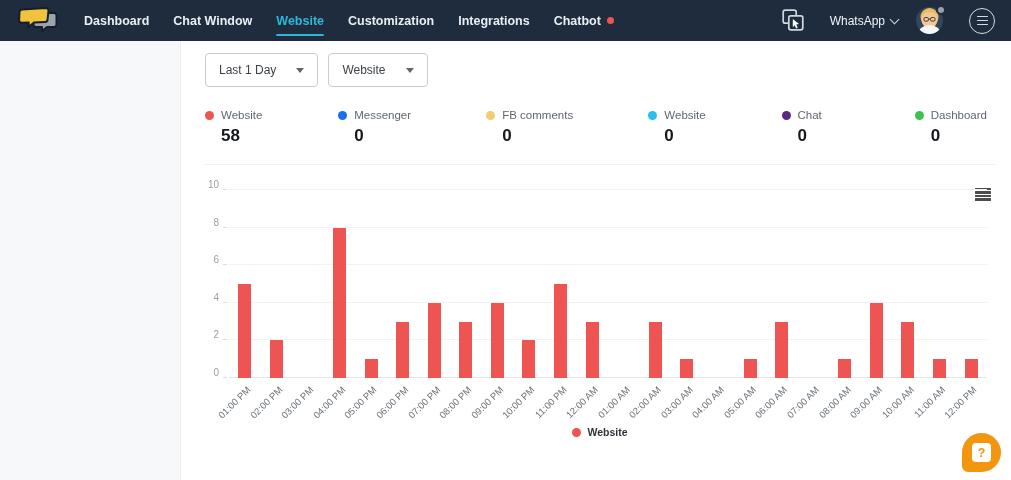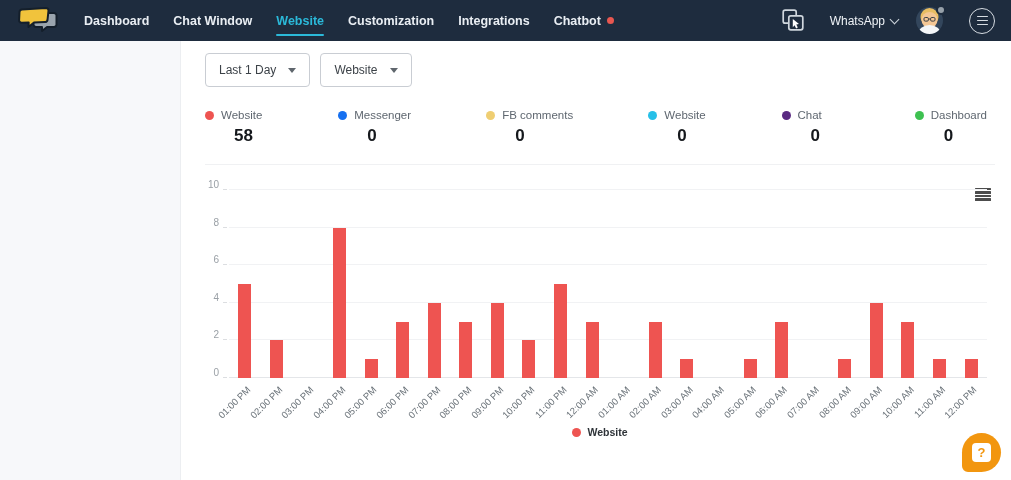--- a/index.html
+++ b/index.html
@@ -47,36 +47,36 @@
   .menu-circle span { width:11px; height:1.6px; background:#d6dce2; border-radius:1px; }
 
   
   .layout { display:flex; height:439px; }
   .sidebar { width:181px; background:#f7f8fa; border-right:1px solid #eceef1; }
   .content { flex:1; padding:12px 16px 0 24px; position:relative; }
 
   
   .filters { display:flex; gap:10px; }
   .filter-btn {
-    display:inline-flex; align-items:center; gap:12px; height:28px; padding:16px 13px;
+    display:inline-flex; align-items:center; gap:20px; height:28px; padding:16px 13px;
     background:#fff; border:1px solid #c9cdd3; border-radius:4px;
     font-size:12px; color:#3c4248; cursor:pointer; font-family:inherit;
   }
   .caret-down {
     width:0; height:0; border-left:4px solid transparent; border-right:4px solid transparent;
     border-top:5px solid #5f666d;
   }
 
   
   .stats { display:flex; justify-content:space-between; margin-top:22px; padding-right:8px; }
   .stat { min-width:58px; }
   .stat-top { display:flex; align-items:center; gap:7px; }
   .stat-dot { width:9px; height:9px; border-radius:50%; flex:0 0 auto; }
   .stat-label { font-size:11.5px; color:#5f6770; }
-  .stat-value { font-size:17px; font-weight:700; color:#15181c; margin-top:5px; margin-left:29px; }
+  .stat-value { font-size:17px; font-weight:700; color:#15181c; margin-top:5px; margin-left:16px; }
 
   
   .chart-card { margin-top:18px; border-top:1px solid #f0f1f3; padding-top:25px; position:relative; }
   .chart-menu-icon {
     position:absolute; top:23px; right:4px; width:16px; cursor:pointer;
     display:flex; flex-direction:column; gap:1.4px;
   }
   .chart-menu-icon span { height:2.1px; background:#4c4c4c; border-radius:0.5px; }
   .plot { position:relative; height:188px; margin-left:24px; margin-right:8px; }
   .gridline { position:absolute; left:0; right:0; height:1px; background:#f1f2f4; }

